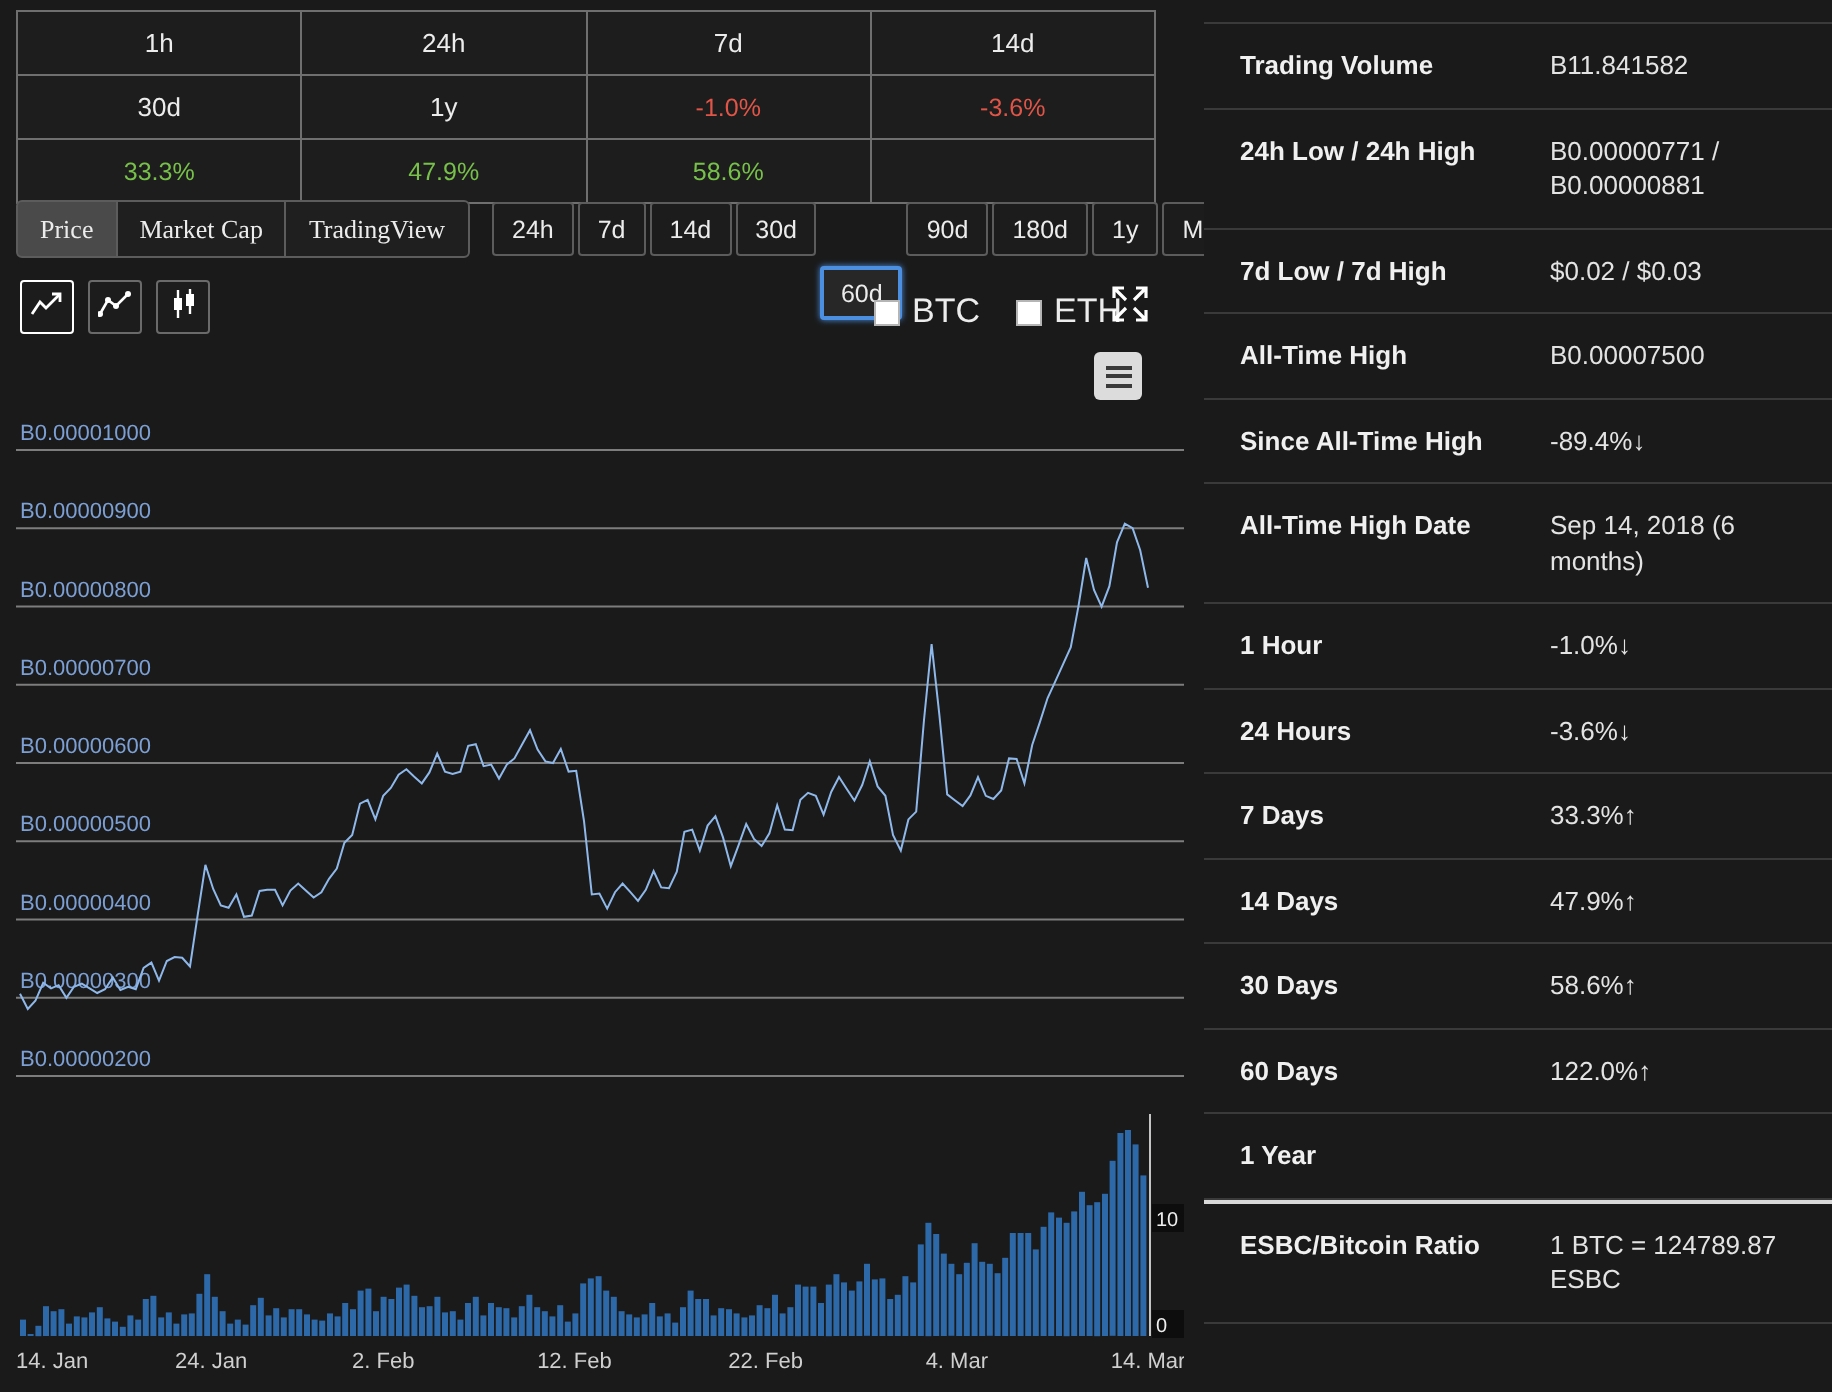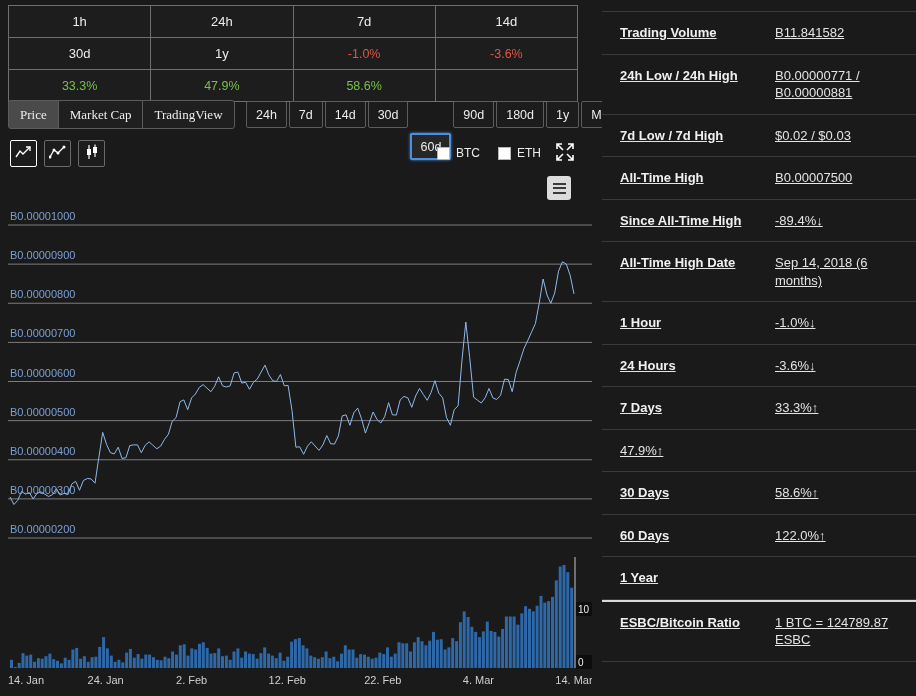--- a/index.html
+++ b/index.html
@@ -33,33 +33,33 @@
   .range-btn.selected{border:2px solid var(--accent);background:#272727;padding:0 8px;box-shadow:0 0 3px var(--accent);margin-top:32px;}
 
   
   .ct-row{position:absolute;left:10px;top:140px;display:flex;gap:7px;}
   .ct-btn{width:27px;height:27px;background:#1c1c1c;border:1px solid #6a6a6a;border-radius:2px;
     display:flex;align-items:center;justify-content:center;padding:0;cursor:pointer;}
   .ct-btn.active{border-color:#ffffff;}
   .series-toggles{position:absolute;left:437px;top:146px;display:flex;gap:18px;}
   .toggle{display:flex;align-items:center;cursor:pointer;}
   .chk{width:13px;height:13px;background:#ffffff;border:1px solid #b5b5b5;display:inline-block;margin-right:6px;}
-  .toggle-label{font-size:12px;color:#ececec;}
+  .toggle-label{font-size:17px;color:#ececec;}
   .fs-btn{position:absolute;left:551px;top:140px;width:27px;height:27px;background:transparent;border:none;padding:0;cursor:pointer;}
   .menu-btn{position:absolute;left:547px;top:176px;width:24px;height:24px;background:#dcdcdc;border:none;border-radius:3px;
     display:flex;flex-direction:column;justify-content:center;align-items:center;gap:2.5px;padding:0;cursor:pointer;}
   .menu-bar{width:13px;height:2px;background:#3a3a3a;}
 
   
   .chart-area{position:absolute;left:8px;top:205px;width:584px;height:491px;}
   .chart-area svg{display:block;}
 
   
   .stats-rows{margin-top:11px;border-top:1px solid #3a3a3a;}
-  .srow{display:flex;padding:12px 10px 12px 18px;border-bottom:1px solid #3a3a3a;font-size:13px;line-height:17.5px;text-decoration:underline;}
+  .srow{display:flex;padding:12px 10px 12px 18px;border-bottom:1px solid #3a3a3a;font-size:13px;line-height:17.5px;}
   .srow.hl{border-top:2px solid #d9d9d9;}
   .slabel{flex:0 0 155px;font-weight:bold;color:#f0f0f0;padding-right:8px;}
   .sval{flex:1;white-space:pre-line;color:#e3e3e3;}
 </style>
 </head>
 <body>
 
 <div class="app">
   <div class="left">
 
@@ -373,20 +373,21 @@
         </div>
         <div class="srow">
           <span class="slabel">24 Hours</span>
           <span class="sval red">-3.6%↓</span>
         </div>
         <div class="srow">
           <span class="slabel">7 Days</span>
           <span class="sval green">33.3%↑</span>
         </div>
         <div class="srow">
+          <span class="slabel">14 Days</span>
           <span class="sval green">47.9%↑</span>
         </div>
         <div class="srow">
           <span class="slabel">30 Days</span>
           <span class="sval green">58.6%↑</span>
         </div>
         <div class="srow">
           <span class="slabel">60 Days</span>
           <span class="sval green">122.0%↑</span>
         </div>

